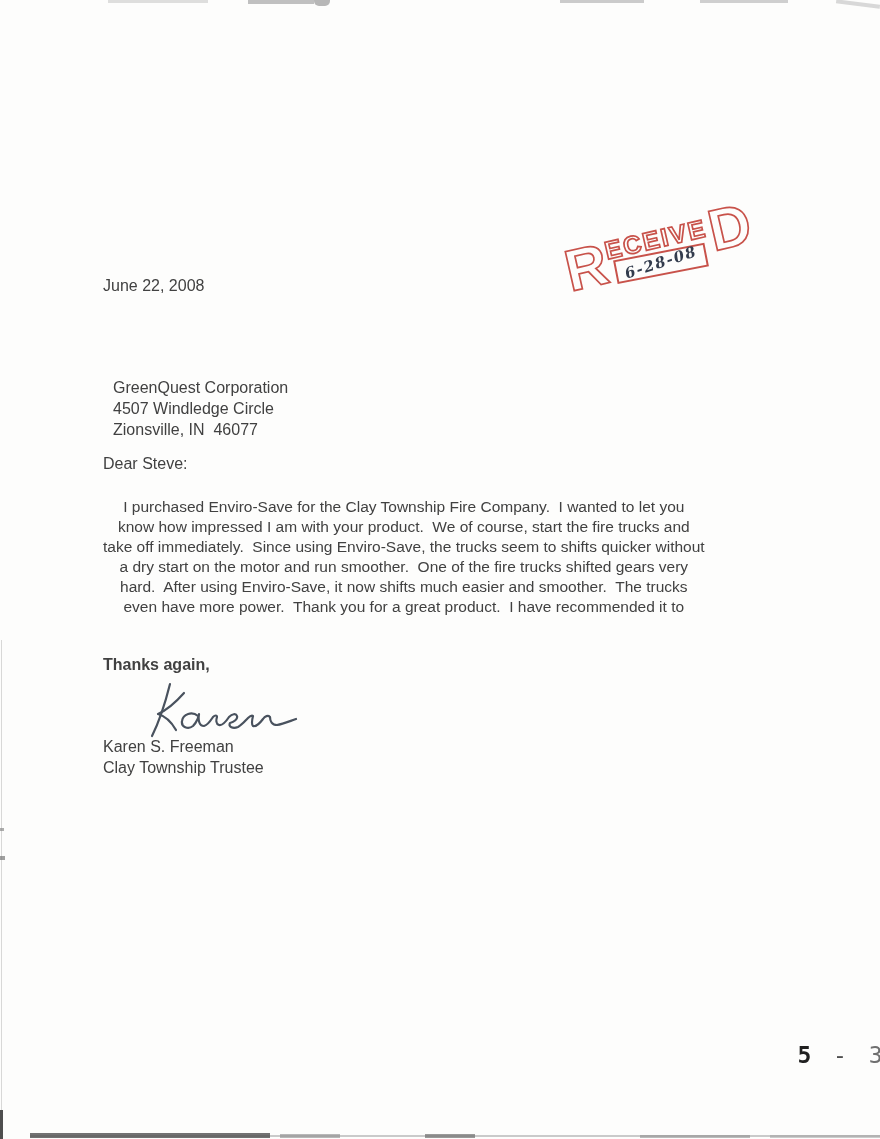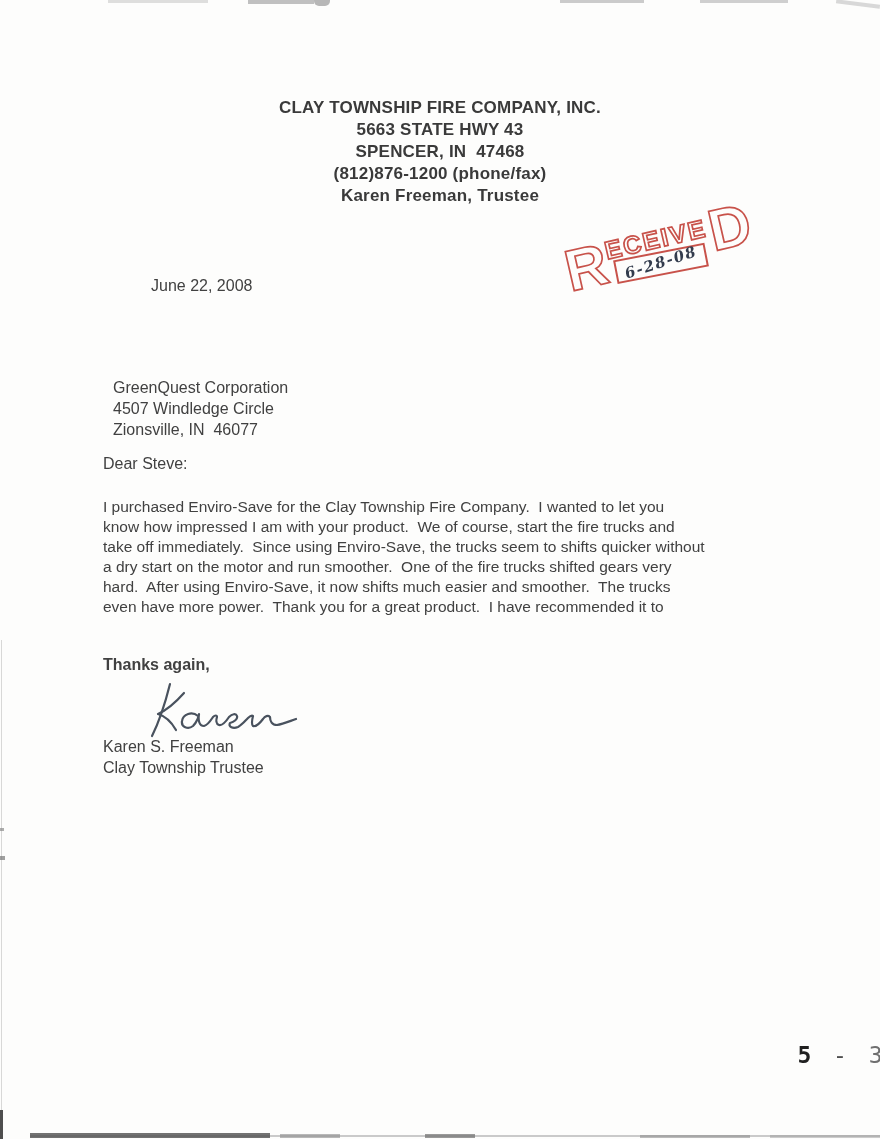--- a/index.html
+++ b/index.html
@@ -20,26 +20,26 @@
     text-align: center;
     font-weight: bold;
     font-size: 17px;
     line-height: 22px;
     color: #3a3a3a;
     letter-spacing: 0.2px;
   }
   .letterhead div { white-space: pre; }
 
   
-  .dateline { top: 277px; left: 103px; font-size: 16px; margin-left: 48px; }
+  .dateline { top: 277px; left: 103px; font-size: 16px; }
   .recipient { top: 377px; left: 103px; font-size: 16px; line-height: 21px; }
   .recipient div { white-space: pre; margin-left: 10px; }
   .salutation { top: 455px; left: 103px; font-size: 16px; }
   .body-text { top: 497px; left: 103px; font-size: 15.5px; line-height: 20px; }
-  .body-text div { white-space: pre; }
+  .body-text div { white-space: pre; text-align: center; }
   .closing { top: 656px; left: 103px; font-size: 16px; font-weight: bold; }
   .signer { top: 736px; left: 103px; font-size: 16px; line-height: 21px; }
 
   
   .stamp {
     top: 246px; left: 566px;
     transform: rotate(-13deg);
     transform-origin: left center;
     display: flex;
     align-items: flex-start;
@@ -105,27 +105,20 @@
   .pm-num2 { color: #6f6f6f; }
 
   
   .artifact { position: absolute; pointer-events: none; }
 </style>
 </head>
 <body>
 
 <div class="page">
 
-  <div class="abs letterhead">
-    <div>CLAY TOWNSHIP FIRE COMPANY, INC.</div>
-    <div>5663 STATE HWY 43</div>
-    <div>SPENCER, IN  47468</div>
-    <div>(812)876-1200 (phone/fax)</div>
-    <div>Karen Freeman, Trustee</div>
-  </div>
 
   <div class="abs dateline">June 22, 2008</div>
 
   <div class="abs stamp">
     <span class="stamp-letter-big outline-text">R</span>
     <span class="stamp-mid">
       <span class="stamp-word outline-text">ECEIVE</span>
       <span class="stamp-date-box">
         <span class="stamp-date">6-28-08</span>
       </span>

